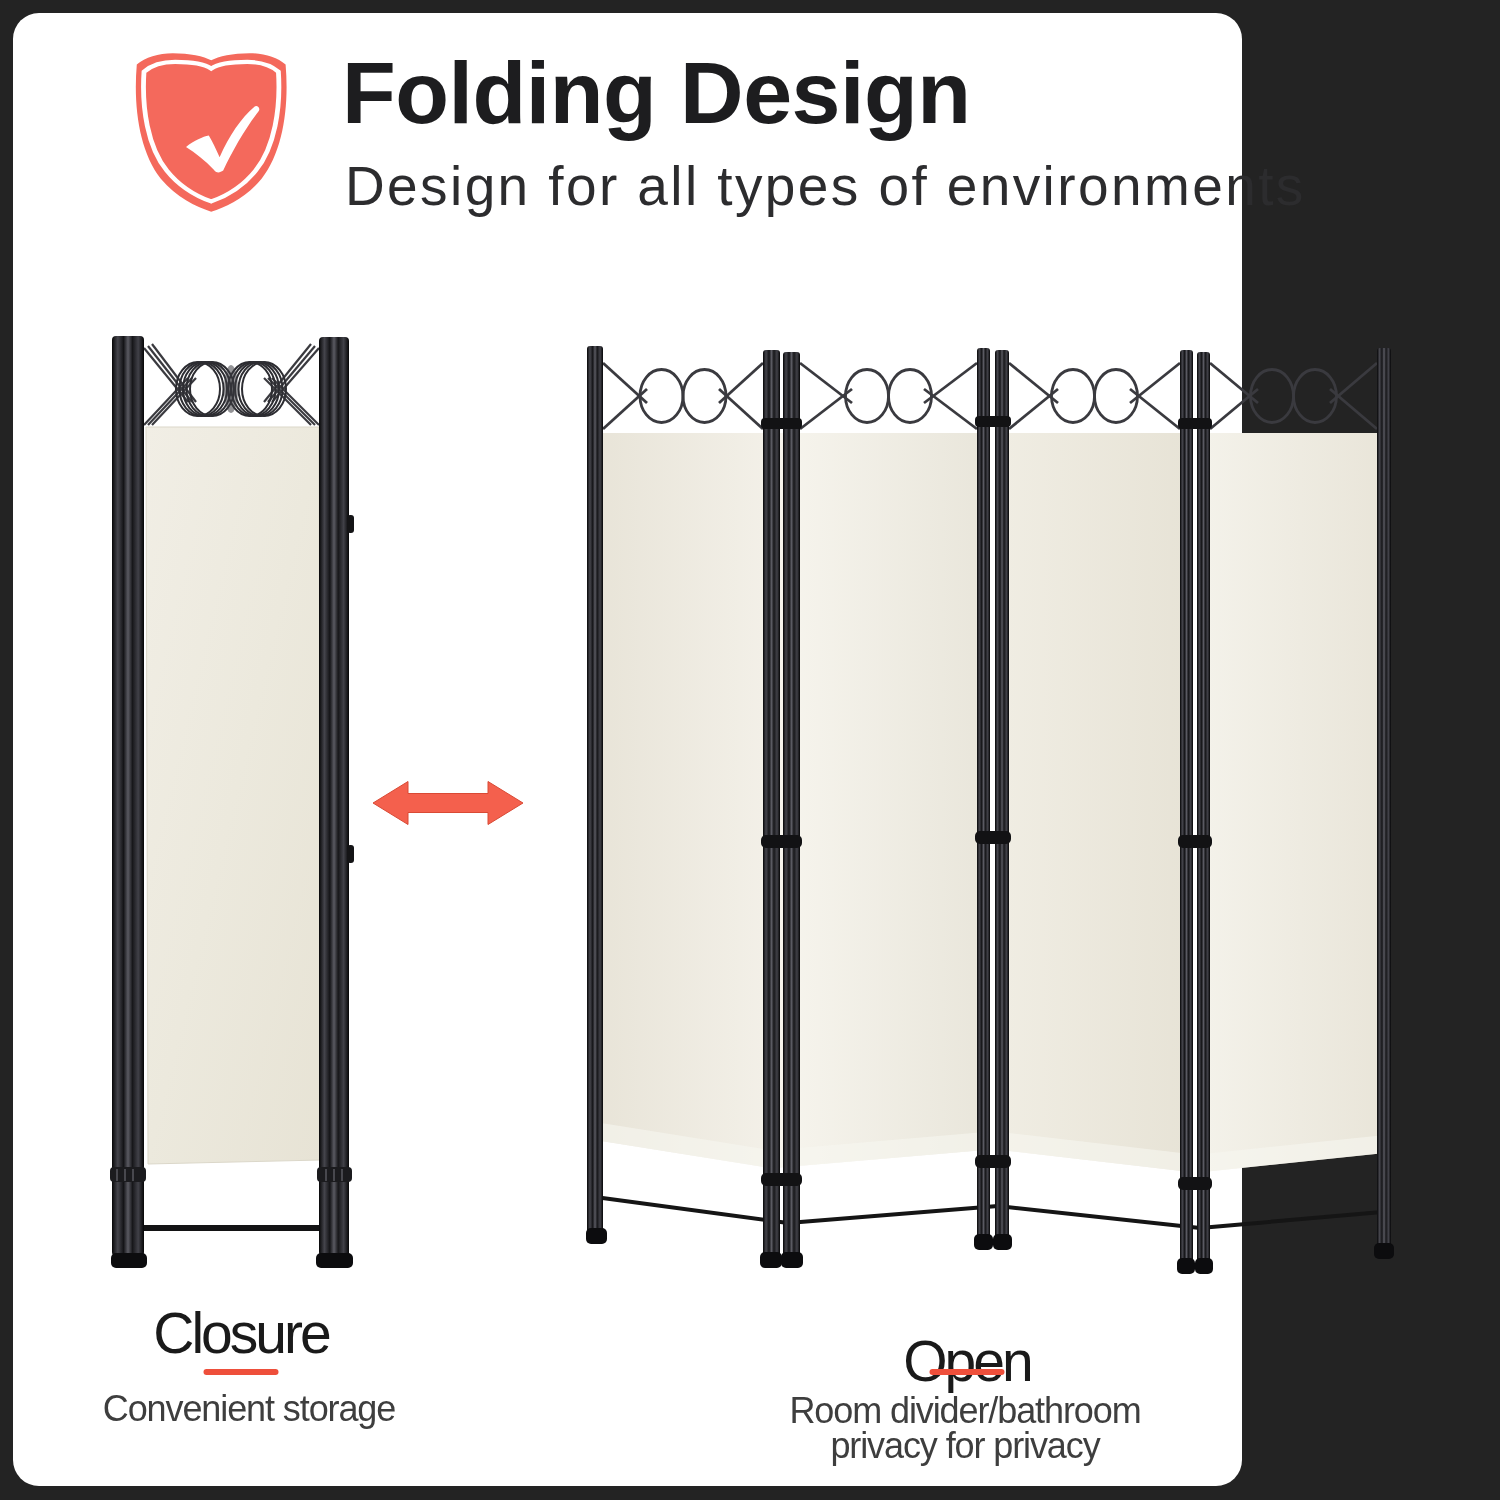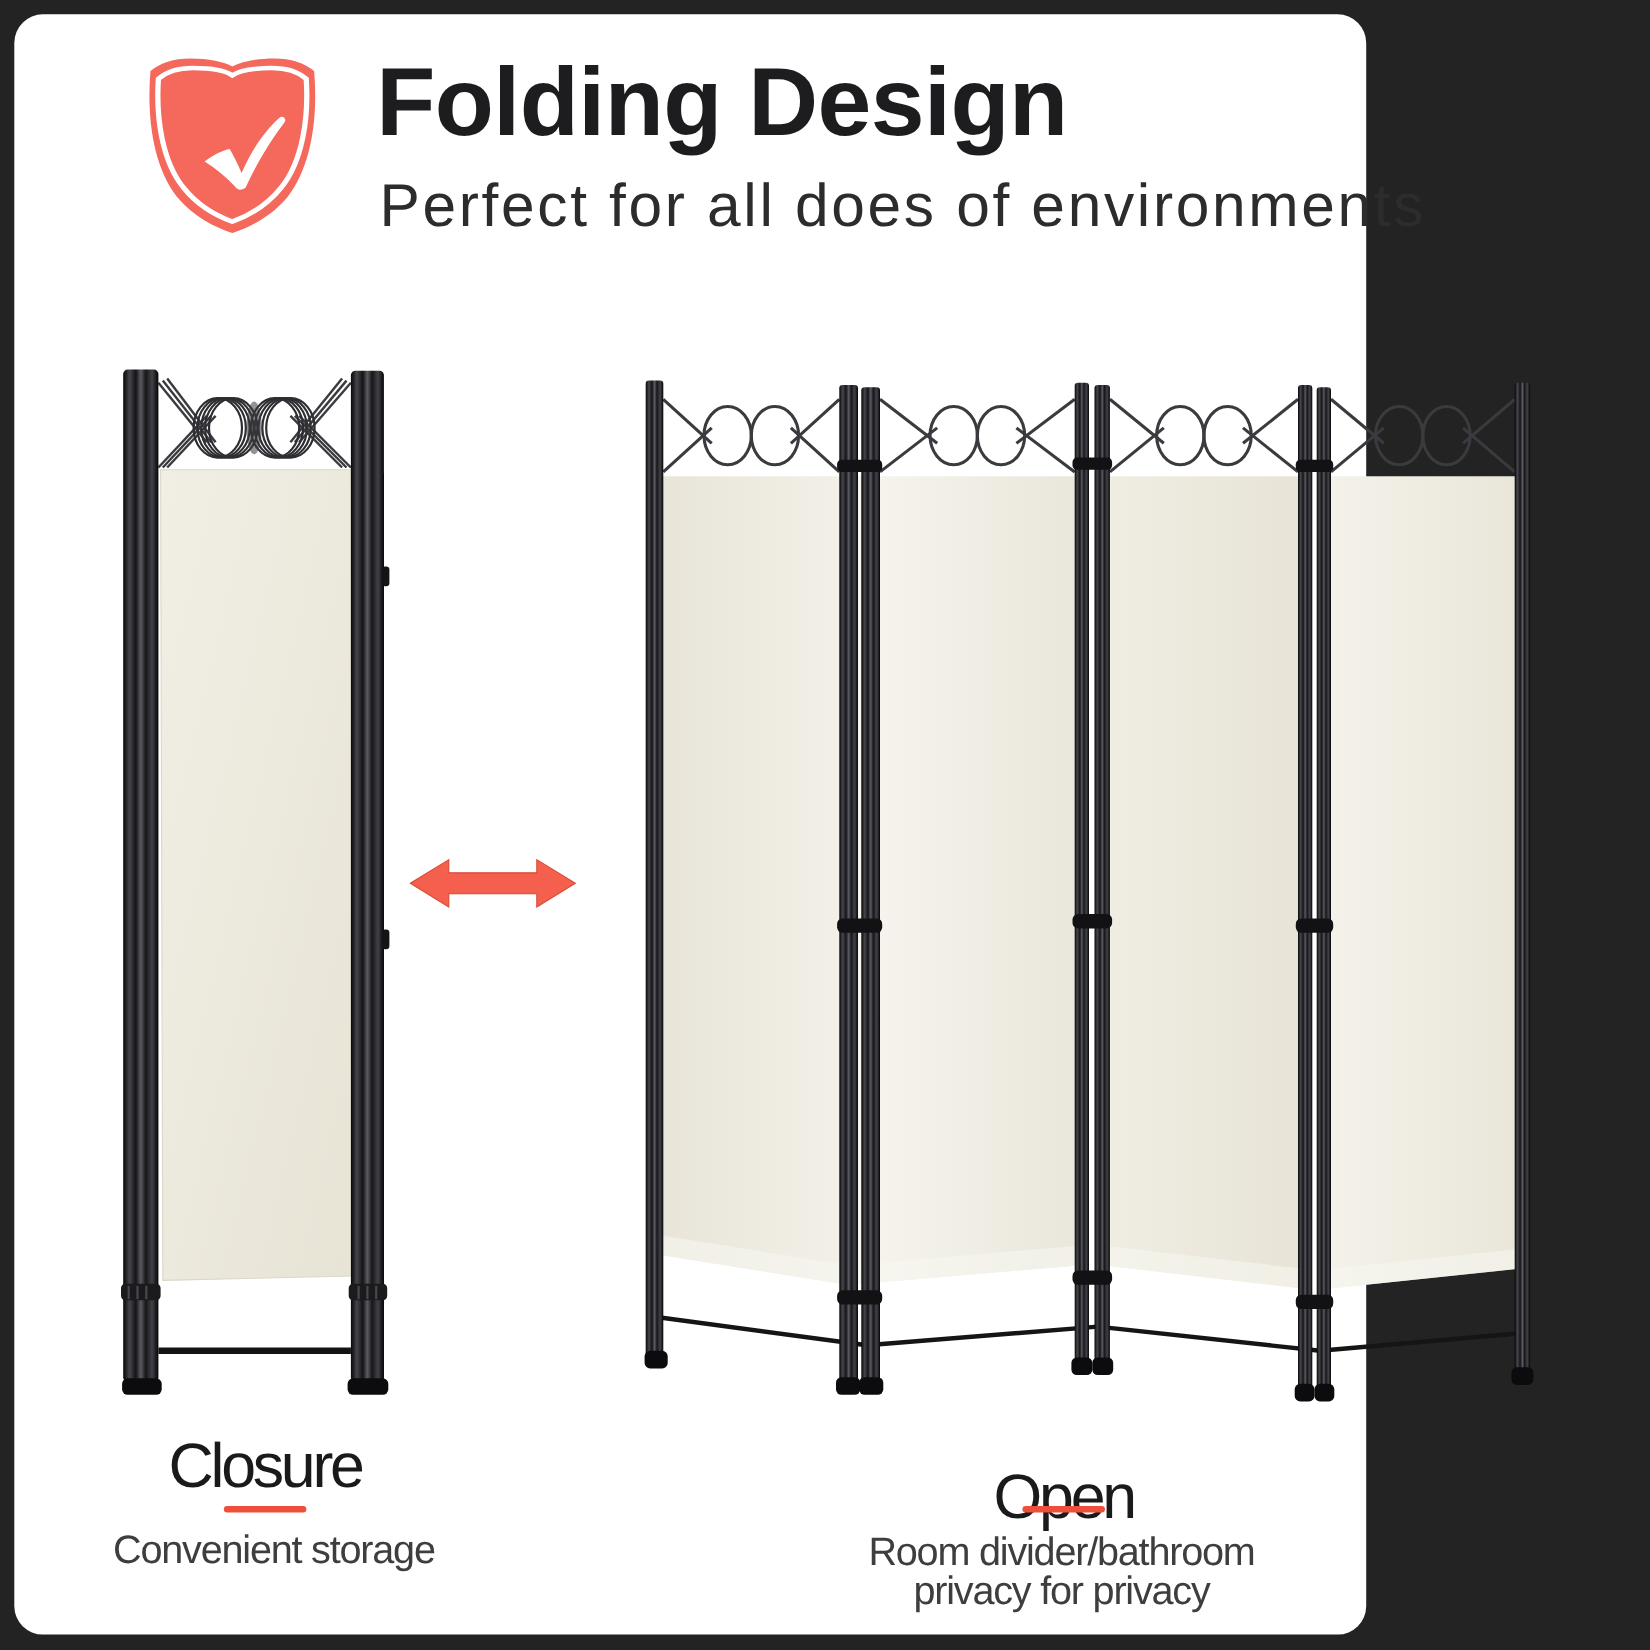--- a/index.html
+++ b/index.html
@@ -47,21 +47,21 @@
       <path d="M76 20 C71 16 60 13.5 46 13.5 C35 13.5 26 17 20 23 C18 58 23 96 39 119
                C50 135 64 144 76 149 C88 144 102 135 113 119 C129 96 134 58 132 23
                C126 17 117 13.5 106 13.5 C92 13.5 81 16 76 20 Z" fill="none" stroke="#ffffff" stroke-width="4"></path>
       <path d="M55 96 C62 90 69 86 74 85 C77 91 80 98 83 106 C91 85 101 68 112 57
                C114 55 117.5 58 115.5 61.5 C105 77 94 99 86 119 C83 121.5 80 121.5 78 118
                C71 109 63 102 55 96 Z" fill="#ffffff"></path>
     </g>
   </svg>
 
   <div class="abs title">Folding Design</div>
-  <div class="abs subtitle">Perfect for all does of environments</div>
+  <div class="abs subtitle">Design for all types of environments</div>
 
   <svg class="abs" style="left:87px;top:317px;" width="270" height="950" viewBox="0 0 270 950">
     <defs>
       <linearGradient id="postg" x1="0" y1="0" x2="1" y2="0">
         <stop offset="0" stop-color="#060607"></stop>
         <stop offset="0.18" stop-color="#45454c"></stop>
         <stop offset="0.36" stop-color="#141417"></stop>
         <stop offset="0.5" stop-color="#5a5a62"></stop>
         <stop offset="0.64" stop-color="#17171a"></stop>
         <stop offset="0.82" stop-color="#414148"></stop>

